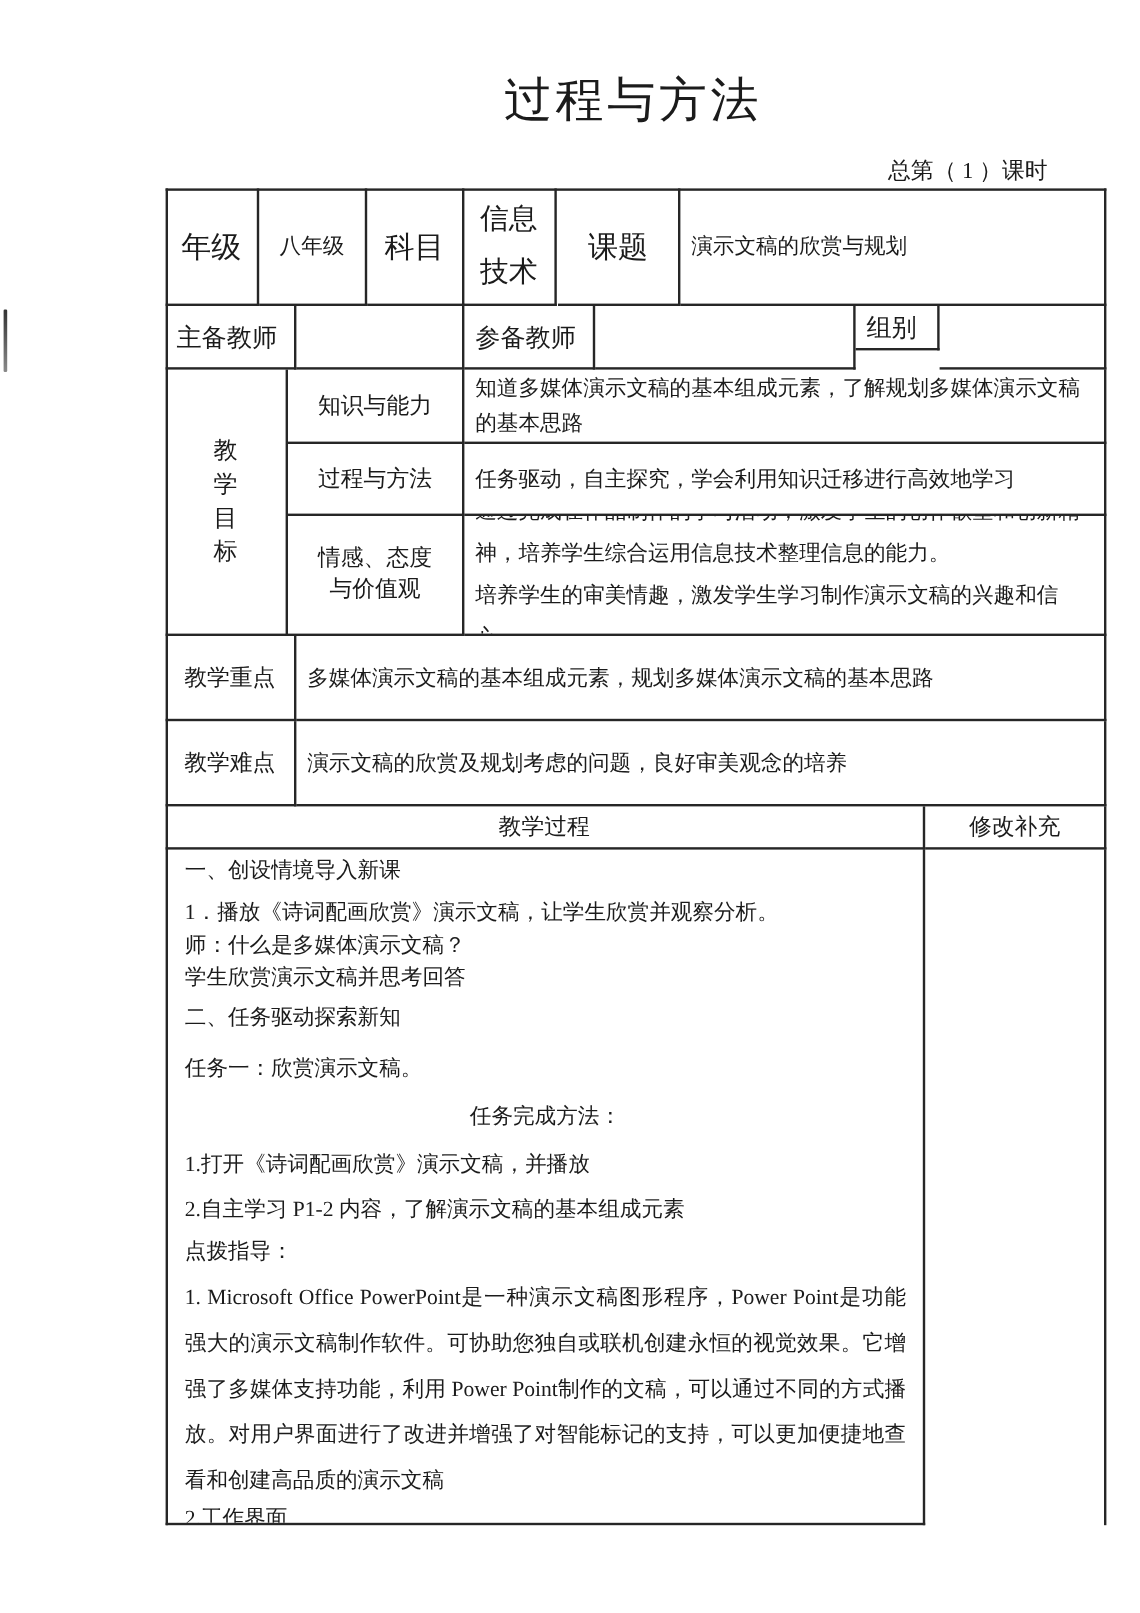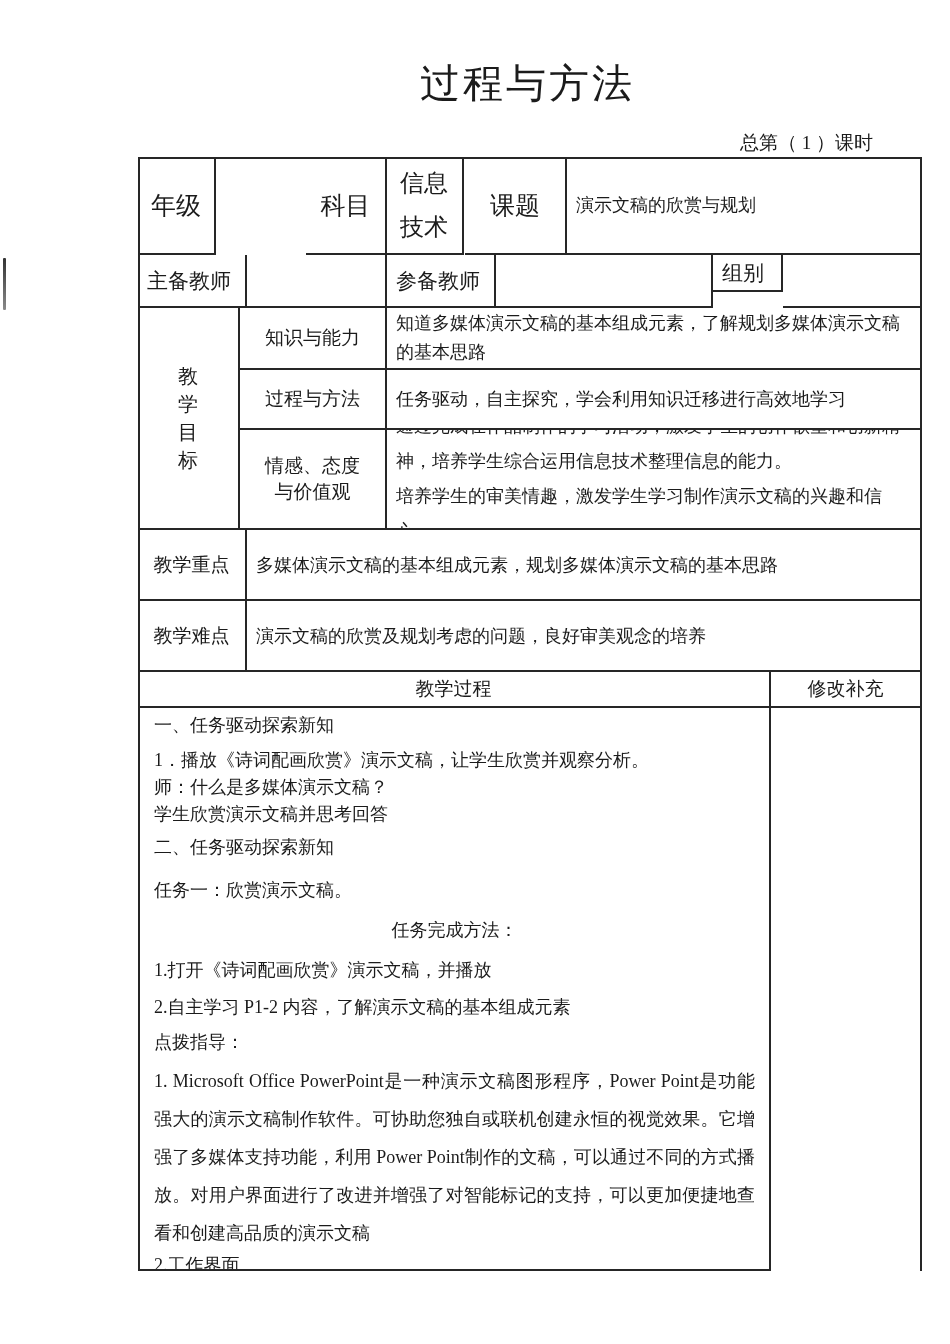--- a/index.html
+++ b/index.html
@@ -61,20 +61,21 @@
 
   <h1 class="doc-title">过程与方法</h1>
 
   <div class="counter">总第（  1  ）课时</div>
 
   <div class="tbl">
     <div class="edge-top"></div>
     <div class="edge-left"></div>
 
     <div class="cell center fs25" style="left:0;top:0;width:78px;height:98px">年级</div>
+    <div class="cell center fs18" style="left:78px;top:0;width:90px;height:98px">八年级</div>
     <div class="cell center fs25" style="left:168px;top:0;width:81px;height:98px">科目</div>
     <div class="cell center fs24 lh44 preline" style="left:248px;top:0;width:78px;height:98px">信息
 技术</div>
     <div class="cell center fs25" style="left:327px;top:0;width:102px;height:98px">课题</div>
     <div class="cell pad fs18" style="left:429px;top:0;width:355px;height:98px">演示文稿的欣赏与规划</div>
 
     <div class="cell pad fs21" style="left:0;top:98px;width:109px;height:53px">主备教师</div>
     <div class="cell pad fs18" style="left:109px;top:98px;width:140px;height:53px"></div>
     <div class="cell pad fs21" style="left:249px;top:98px;width:109px;height:53px">参备教师</div>
     <div class="cell pad fs18" style="left:358px;top:98px;width:217px;height:53px"></div>
@@ -102,21 +103,21 @@
     <div class="cell center fs19" style="left:0;top:373px;width:109px;height:71px">教学重点</div>
     <div class="cell pad fs18" style="left:109px;top:373px;width:675px;height:71px">多媒体演示文稿的基本组成元素，规划多媒体演示文稿的基本思路</div>
 
     <div class="cell center fs19" style="left:0;top:444px;width:109px;height:71px">教学难点</div>
     <div class="cell pad fs18" style="left:109px;top:444px;width:675px;height:71px">演示文稿的欣赏及规划考虑的问题，良好审美观念的培养</div>
 
     <div class="cell center fs19" style="left:0;top:515px;width:633px;height:36px">教学过程</div>
     <div class="cell center fs19" style="left:633px;top:515px;width:151px;height:36px">修改补充</div>
 
     <div class="cell proc" style="left:0;top:551px;width:633px;height:563px">
-      <p class="l0">一、任务驱动探索新知</p>
+      <p class="l0">一、创设情境导入新课</p>
       <p class="l1">1．播放《诗词配画欣赏》演示文稿，让学生欣赏并观察分析。</p>
       <p class="l2">师：什么是多媒体演示文稿？</p>
       <p class="l3">学生欣赏演示文稿并思考回答</p>
       <p class="l4">二、任务驱动探索新知</p>
       <p class="l5">任务一：欣赏演示文稿。</p>
       <p class="l6">任务完成方法：</p>
       <p class="l7">1.打开《诗词配画欣赏》演示文稿，并播放</p>
       <p class="l8">2.自主学习 P1-2 内容，了解演示文稿的基本组成元素</p>
       <p class="l9">点拨指导：</p>
       <p class="l10">1. Microsoft Office PowerPoint是一种演示文稿图形程序，Power Point是功能强大的演示文稿制作软件。可协助您独自或联机创建永恒的视觉效果。它增强了多媒体支持功能，利用 Power Point制作的文稿，可以通过不同的方式播放。对用户界面进行了改进并增强了对智能标记的支持，可以更加便捷地查看和创建高品质的演示文稿</p>

